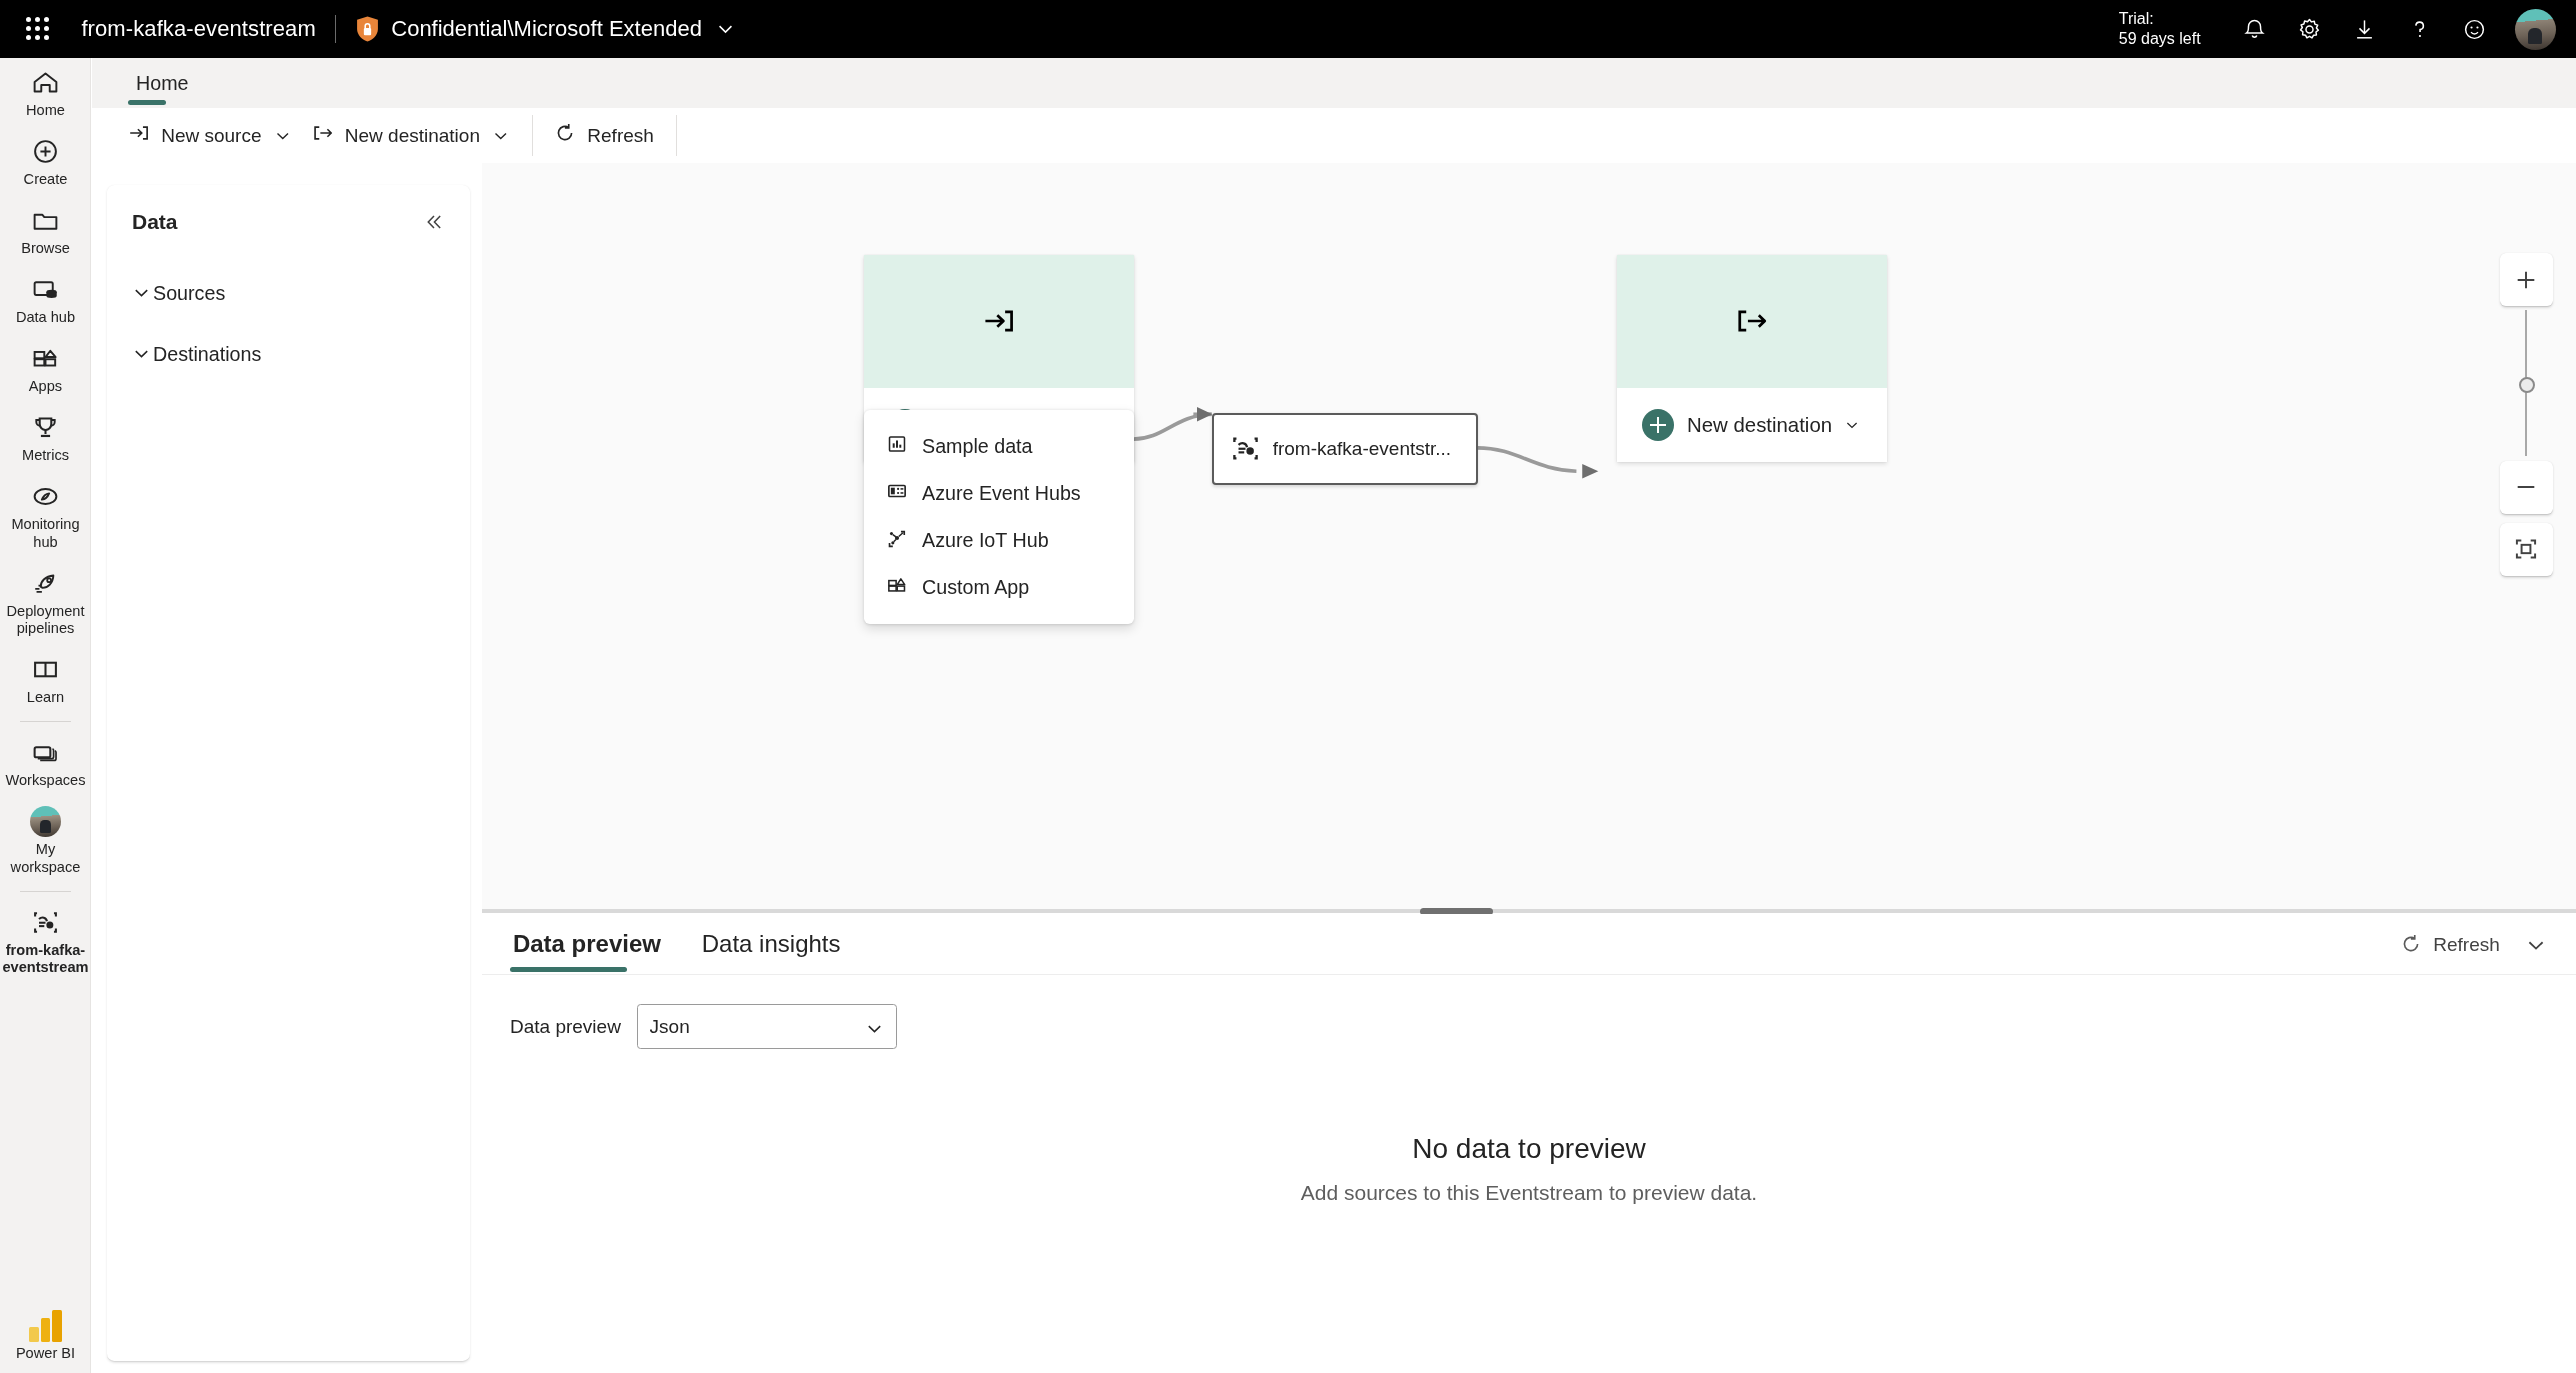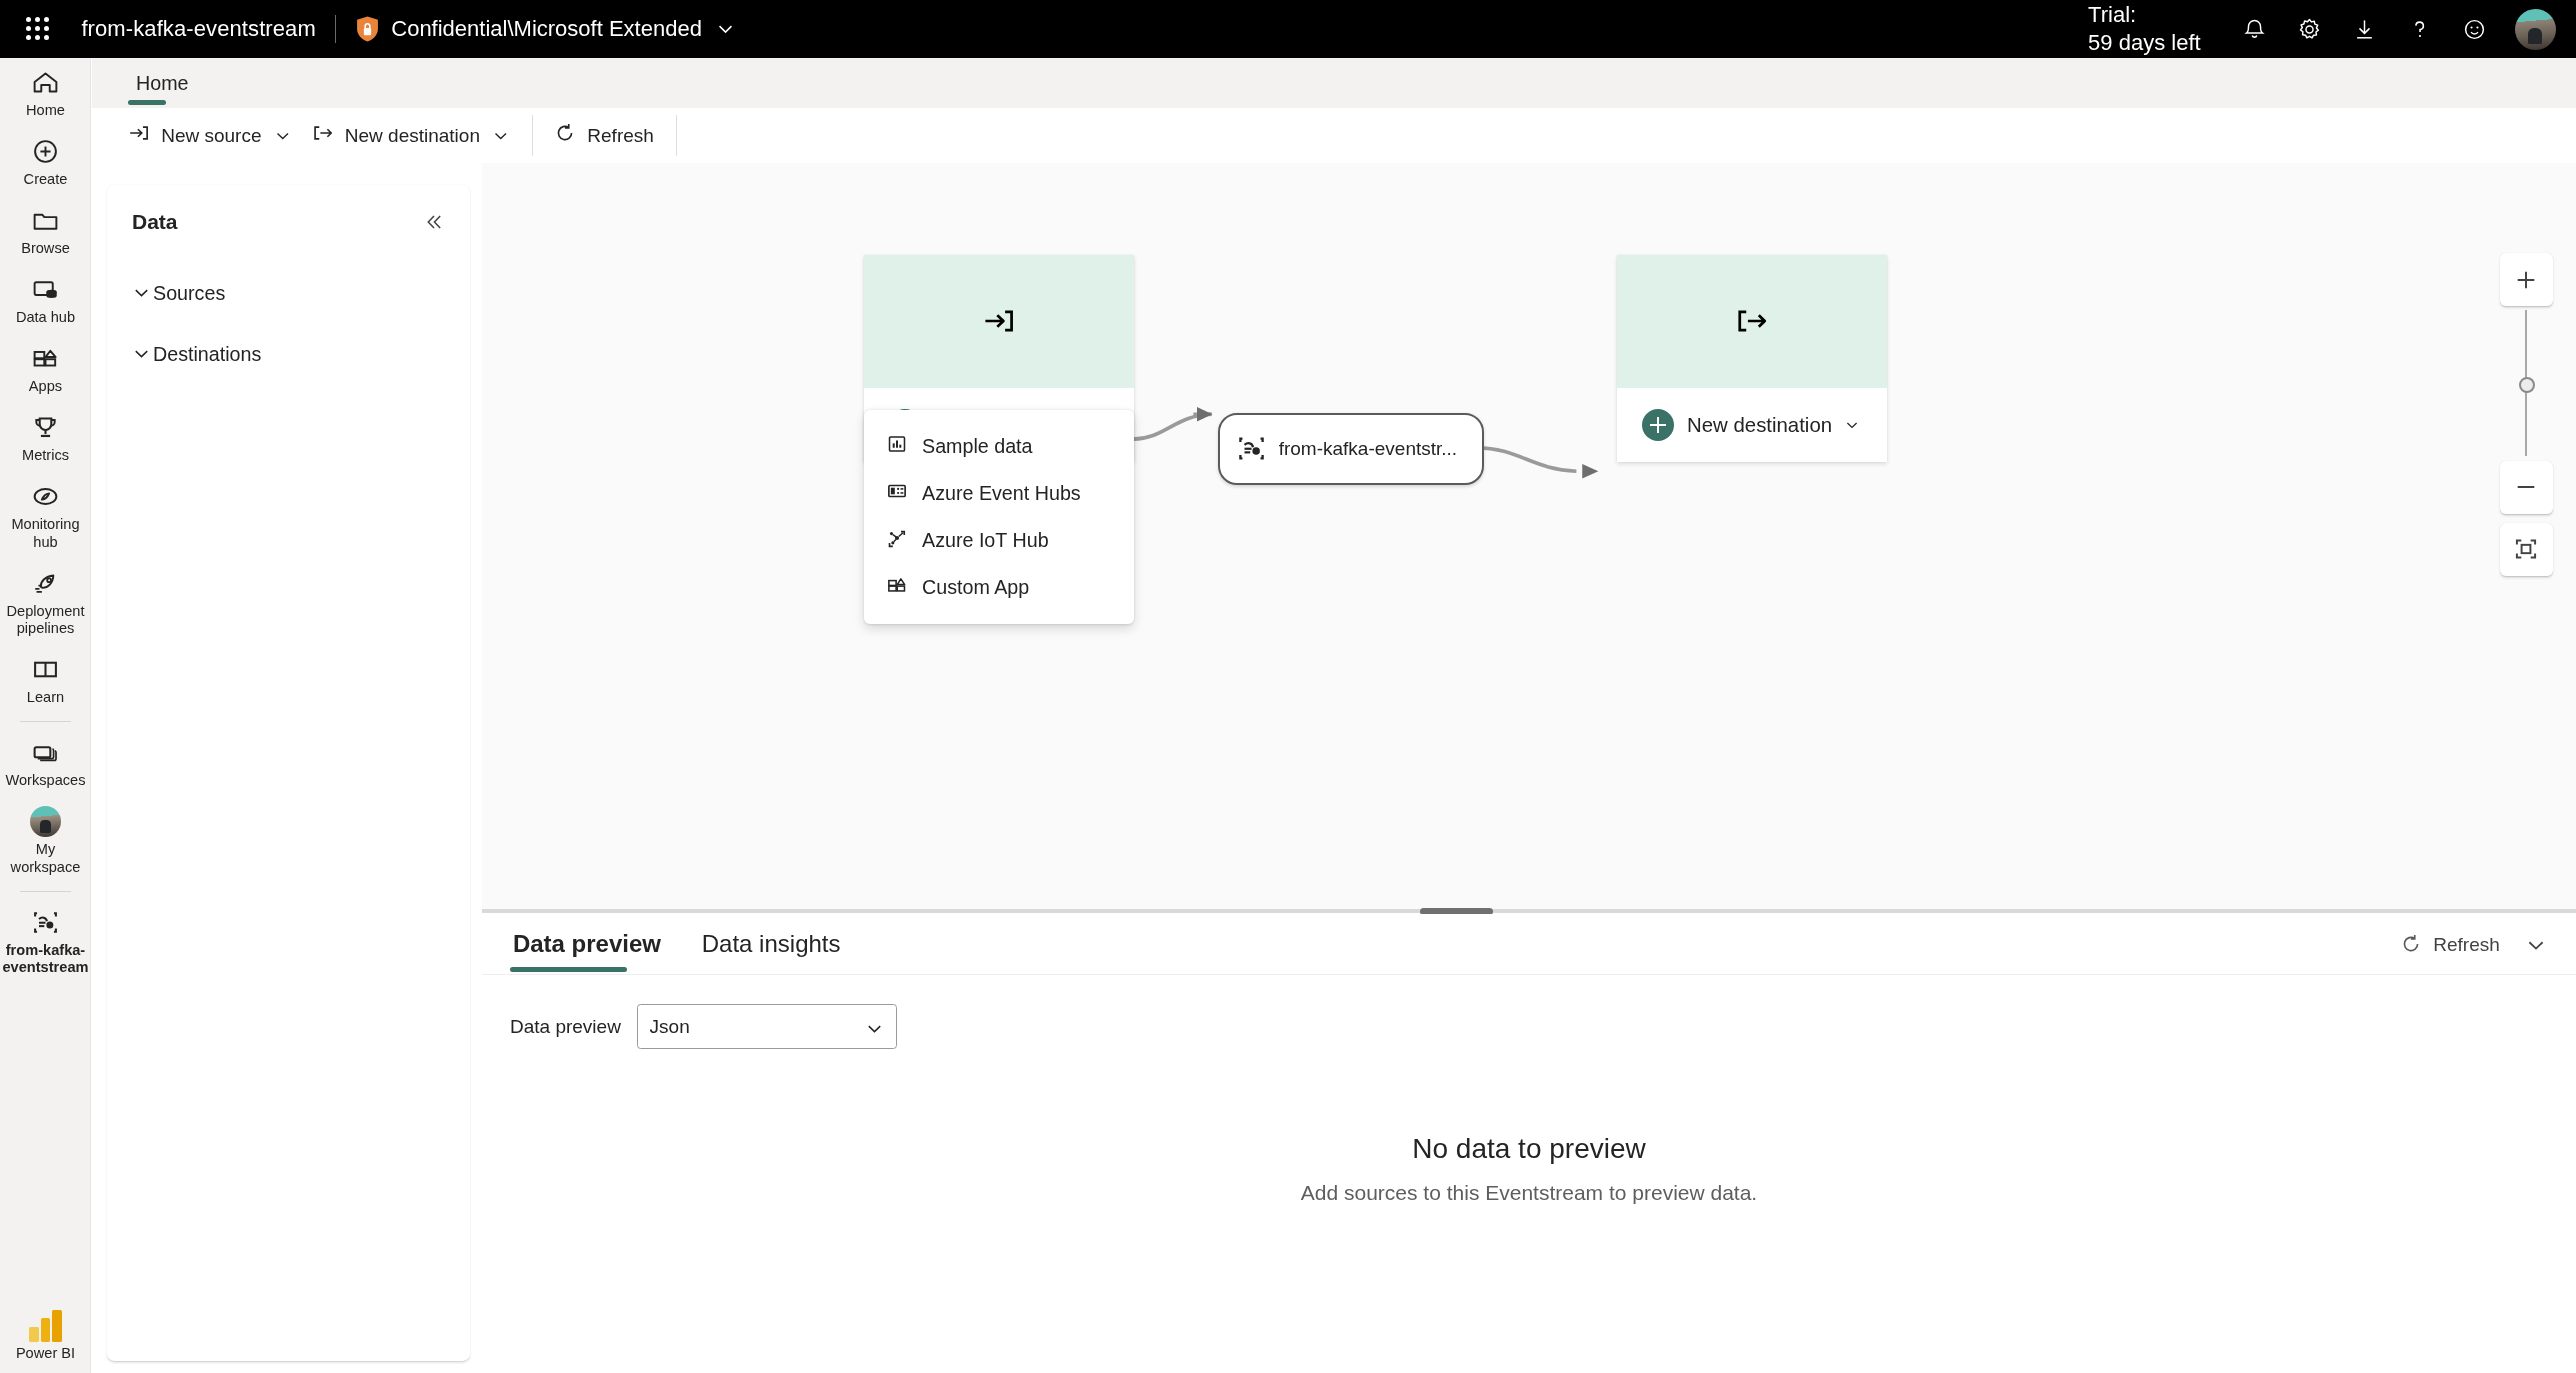--- a/index.html
+++ b/index.html
@@ -49,21 +49,21 @@
     font-family: "Liberation Sans", sans-serif;
     color: #202020; margin-left: 13px; width: 86%; background: transparent;
   }
   .searchbox input::placeholder { color: #575757; }
 
   .topright {
     position: absolute; right: 0; top: 0; height: 58px;
     display: flex; align-items: center; padding-right: 20.4px;
   }
   .trial {
-    color: #ffffff; font-size: 22px; line-height: 1.27;
+    color: #ffffff; font-size: 16px; line-height: 1.27;
     text-align: left; margin-right: 26px; white-space: nowrap;
   }
   .ticon {
     width: 55px; height: 58px; display: flex; align-items: center;
     justify-content: center; cursor: pointer;
   }
   .avatar {
     width: 41px; height: 41px; border-radius: 50%;
     margin-left: 13px; overflow: hidden; cursor: pointer;
     background: linear-gradient(175deg,#5fc0b8 0%,#5fc0b8 30%,#8d8275 30%,#6d6257 62%,#3a332e 100%);
@@ -202,24 +202,23 @@
   }
   .menu-item {
     height: 47px; display:flex; align-items:center;
     padding-left: 22px; cursor:pointer; font-size: 19.7px; color:#242424;
   }
   .menu-item .milbl { margin-left: 14px; white-space:nowrap; }
 
   .stream-node {
     position:absolute; left: 730px; top: 250px;
     width: 266px; height: 72px;
-    background:#ffffff; border: 2.2px solid #5b5b5b; border-radius: 19px;
+    background:#ffffff; border: 2.2px solid #5b5b5b; border-radius: 4px;
     display:flex; align-items:center; padding-left: 16px; cursor:pointer;
     box-shadow: 0 1.5px 3.6px rgba(0,0,0,.14);
-    margin-left: 6px;
   }
   .stream-node .snlbl { font-size: 19px; color:#242424; margin-left: 11.7px; white-space:nowrap; }
 
   .connector { position:absolute; left:0; top:0; width:2094px; height:747px; pointer-events:none; }
 
   
   .zoomctl { position:absolute; right: 23.4px; top: 90px; width: 53px; }
   .zbtn {
     width: 53px; height: 53px; background:#ffffff; border-radius: 5.8px;
     box-shadow: 0 1.2px 2.6px rgba(0,0,0,.13), 0 0.2px 0.7px rgba(0,0,0,.10);

